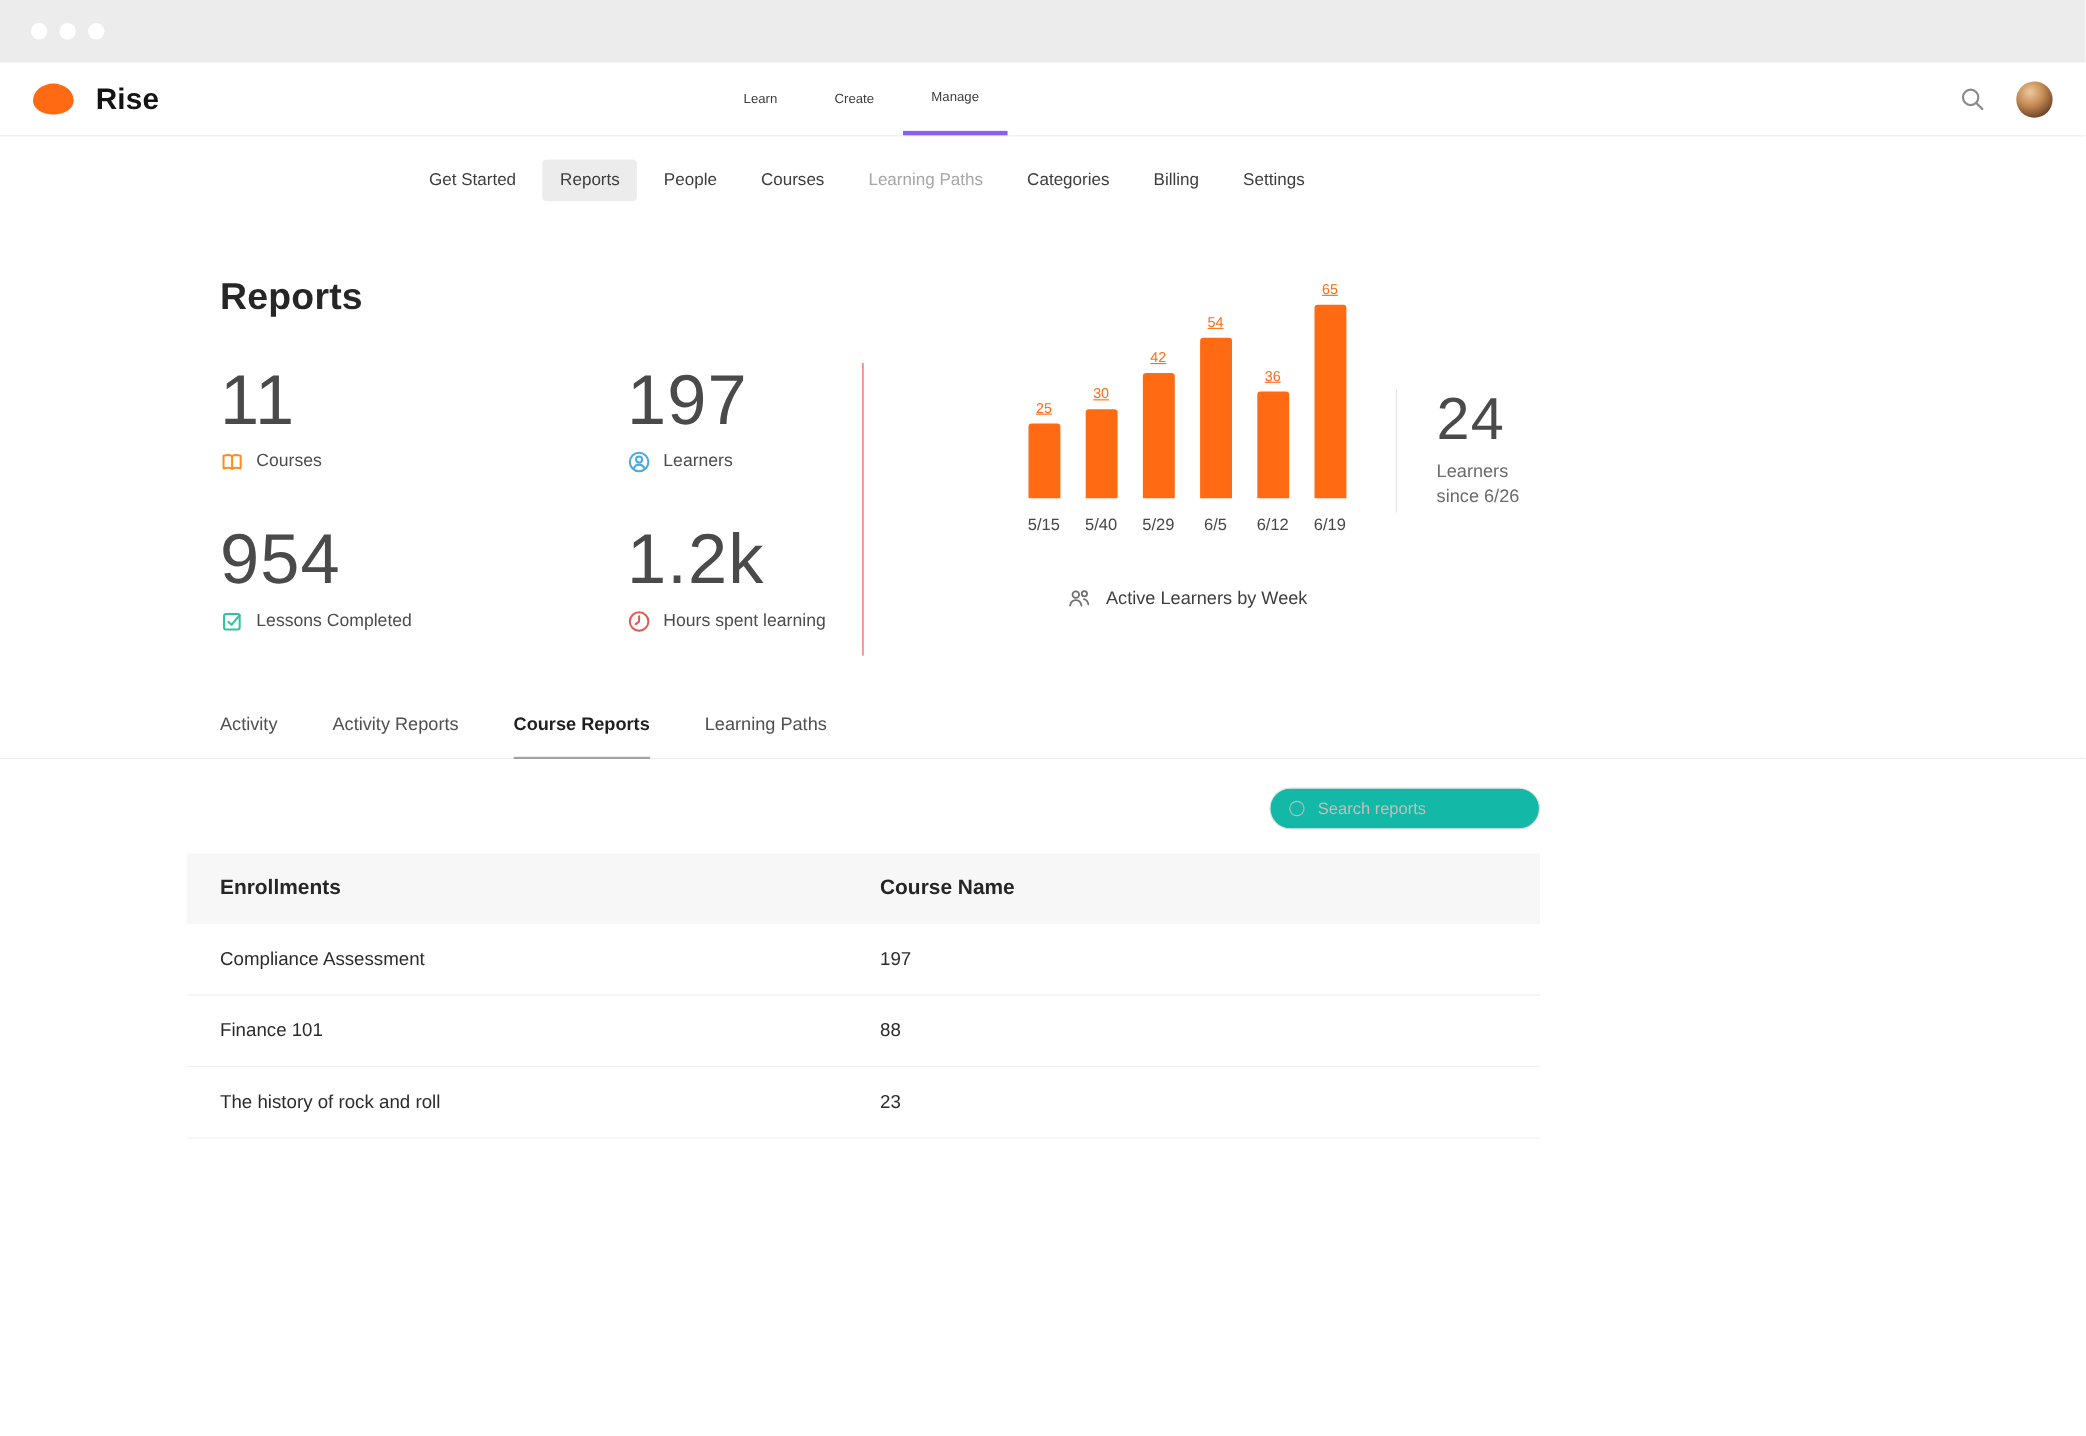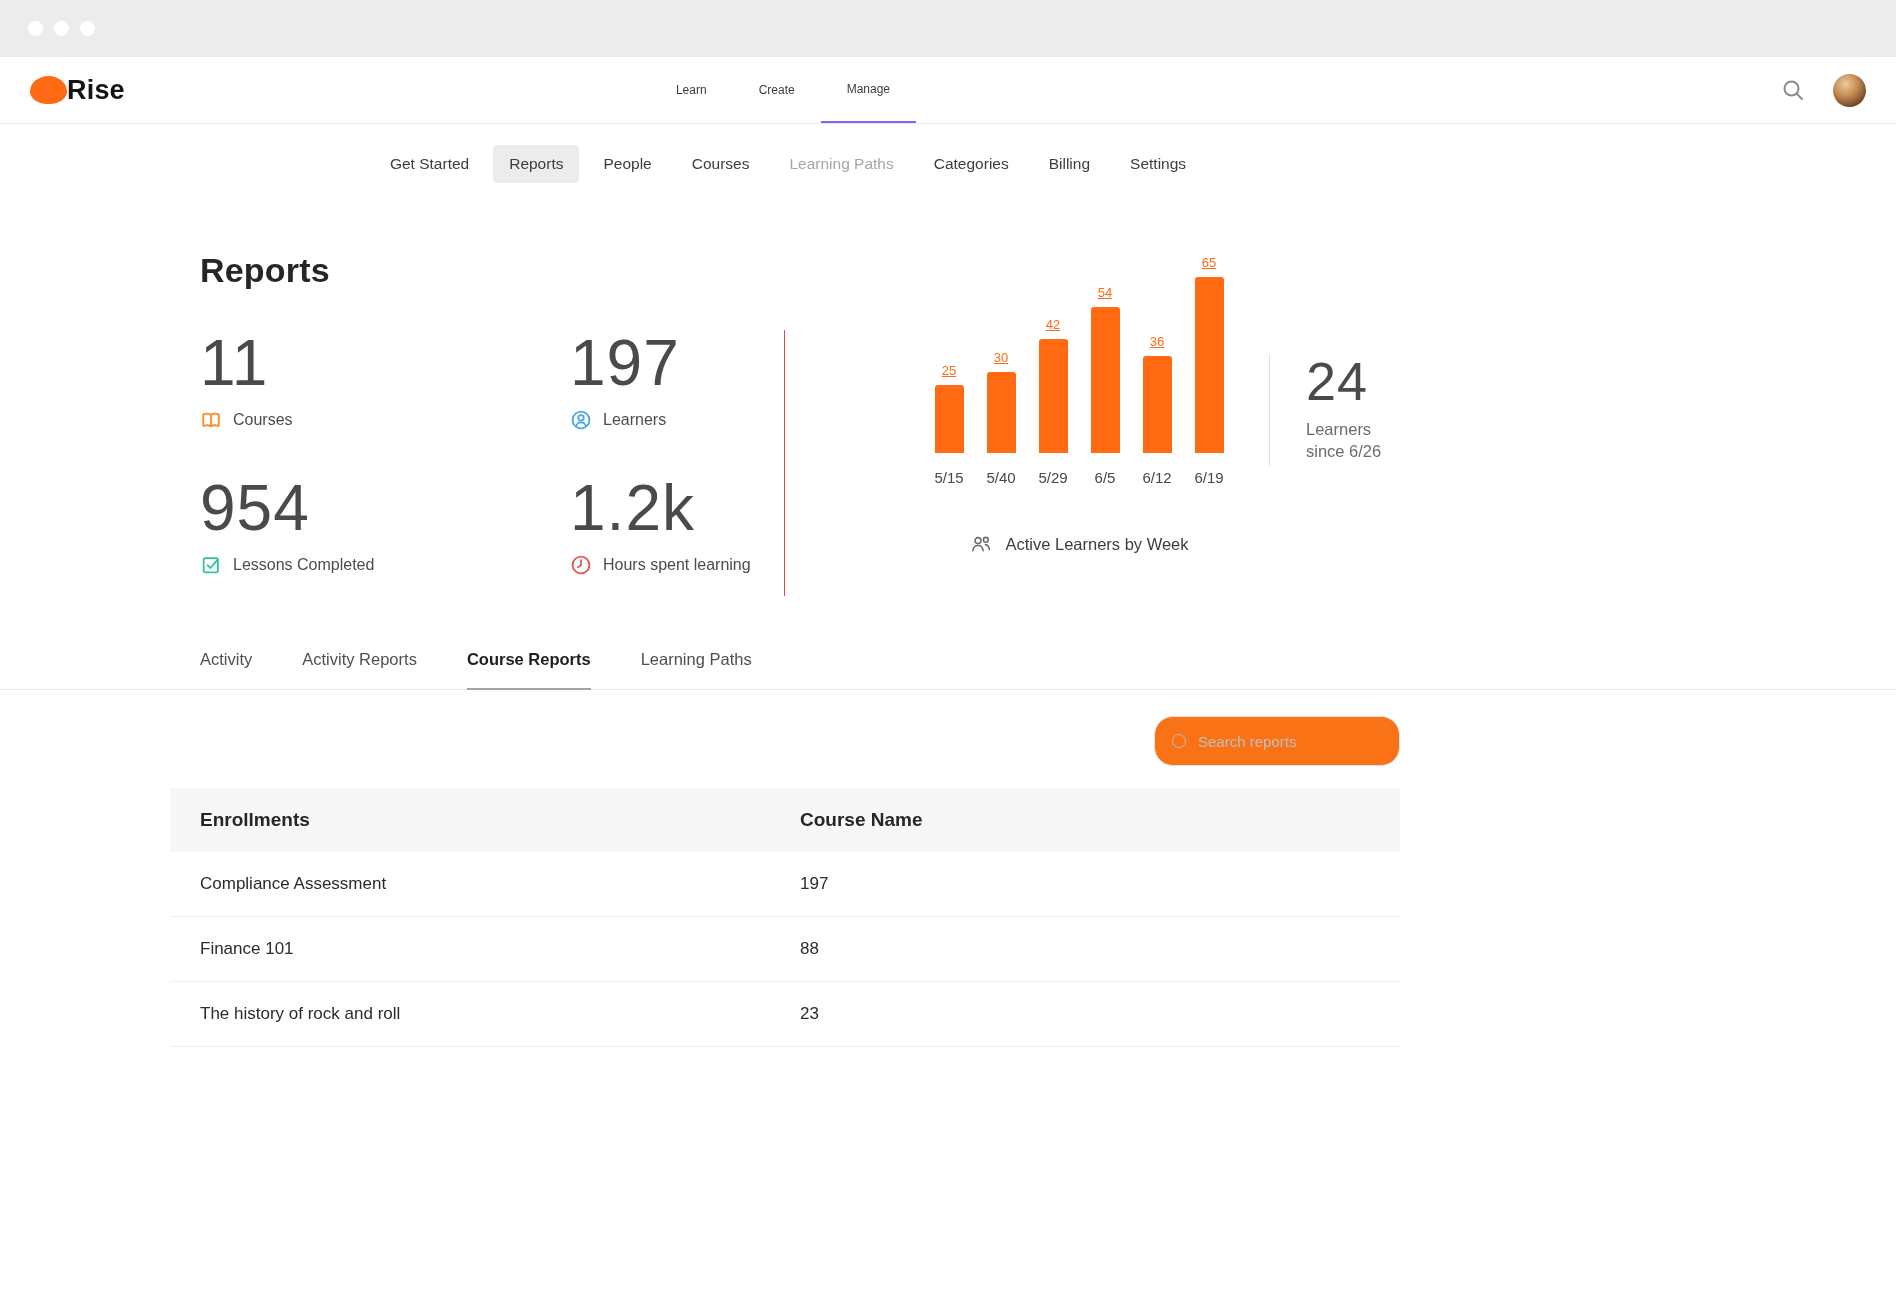--- a/index.html
+++ b/index.html
@@ -10,26 +10,26 @@
     color:#2e2e2e;
     overflow:hidden;
   }
 
   
   .window-bar { height:57px; background:#ececec; display:flex; align-items:center; padding-left:28px; gap:11px; }
   .dot { width:15px; height:15px; border-radius:50%; background:#ffffff; }
 
   
   .header { height:67px; background:#fff; display:flex; align-items:center; padding:0 30px; position:relative; border-bottom:1px solid #ebebeb; }
-  .brand { display:flex; align-items:center; gap:0; }
+  .brand { display:flex; align-items:center; gap:20px; }
   .logo { width:37px; height:28px; background:#ff6a13; border-radius:50% 50% 46% 46% / 55% 55% 45% 45%; }
   .brand-name { font-size:27px; font-weight:700; color:#141414; letter-spacing:.2px; }
   .main-nav { position:absolute; left:calc(50% - 165px); transform:translateX(-50%); display:flex; height:100%; }
   .nav-item { display:flex; align-items:center; padding:15px 26px; font-size:12px; color:#3d3d3d; cursor:pointer; height:100%; }
-  .nav-item.active { border-bottom:2px solid #8b5cf6; }
+  .nav-item.active { border-bottom:4px solid #8b5cf6; }
   .header-right { margin-left:auto; display:flex; align-items:center; gap:28px; }
   .header-search { width:24px; height:24px; cursor:pointer; }
   .avatar { width:33px; height:33px; border-radius:50%; background:radial-gradient(circle at 38% 30%, #ecc9a0 0%, #c58a52 40%, #6b4226 78%, #41281a 100%); }
 
   
   .subnav { display:flex; justify-content:center; padding:21px 0 22px; }
   .subnav-inner { display:flex; align-items:center; gap:8px; position:relative; left:-160px; }
   .subnav-item { font-size:15.5px; color:#3d3d3d; padding:10px 16px; border-radius:4px; cursor:pointer; white-space:nowrap; }
   .subnav-item.active { background:#ececec; }
   .subnav-item.muted { color:#a6a6a6; }
@@ -60,21 +60,21 @@
   .summary-label { font-size:16.5px; color:#6b6b6b; line-height:1.35; margin-top:6px; }
 
   
   .tabbar { margin-top:54px; border-bottom:1px solid #ececec; width:1896px; margin-left:-170px; }
   .tabs { margin-left:170px; padding-left:30px; display:flex; gap:50px; }
   .tab { font-size:16.5px; color:#4f4f4f; padding-bottom:19px; cursor:pointer; }
   .tab.active { color:#1f1f1f; font-weight:700; border-bottom:2px solid #a3a3a3; margin-bottom:-1px; }
 
   
   .toolbar { display:flex; justify-content:flex-end; margin-top:26px; }
-  .search-pill { width:246px; height:50px; border:1px solid #e2e2e2; border-radius:19px; display:flex; align-items:center; padding:0 17px; gap:12px; background:#f97316; }
+  .search-pill { width:246px; height:38px; border:1px solid #e2e2e2; border-radius:19px; display:flex; align-items:center; padding:0 17px; gap:12px; background:#14b8a6; }
   .circle-icon { width:14px; height:14px; border:1.5px solid #bdbdbd; border-radius:50%; flex:none; }
   .search-pill input { border:none; outline:none; font-size:15px; color:#444; width:100%; font-family:inherit; background:transparent; }
   .search-pill input::placeholder { color:#bfbfbf; }
 
   
   .table { margin-top:22px; }
   .thead { display:grid; grid-template-columns:600px 1fr; background:#f7f7f7; height:64px; align-items:center; font-size:19px; font-weight:700; color:#262626; }
   .thead > div { padding-left:30px; }
   .trow { display:grid; grid-template-columns:600px 1fr; height:65px; align-items:center; font-size:17px; color:#2b2b2b; border-bottom:1px solid #efefef; cursor:pointer; }
   .trow > div { padding-left:30px; }

